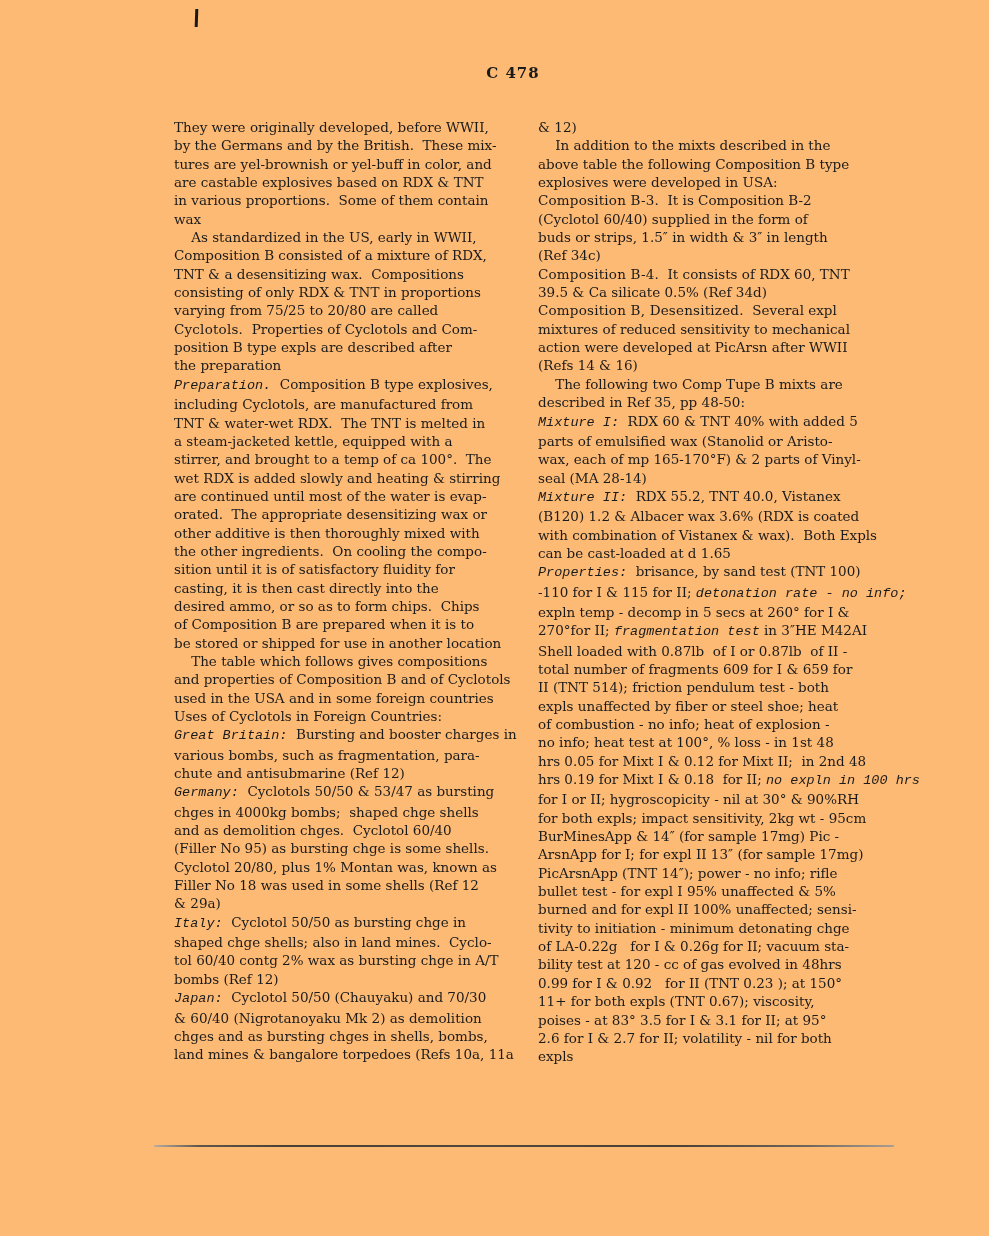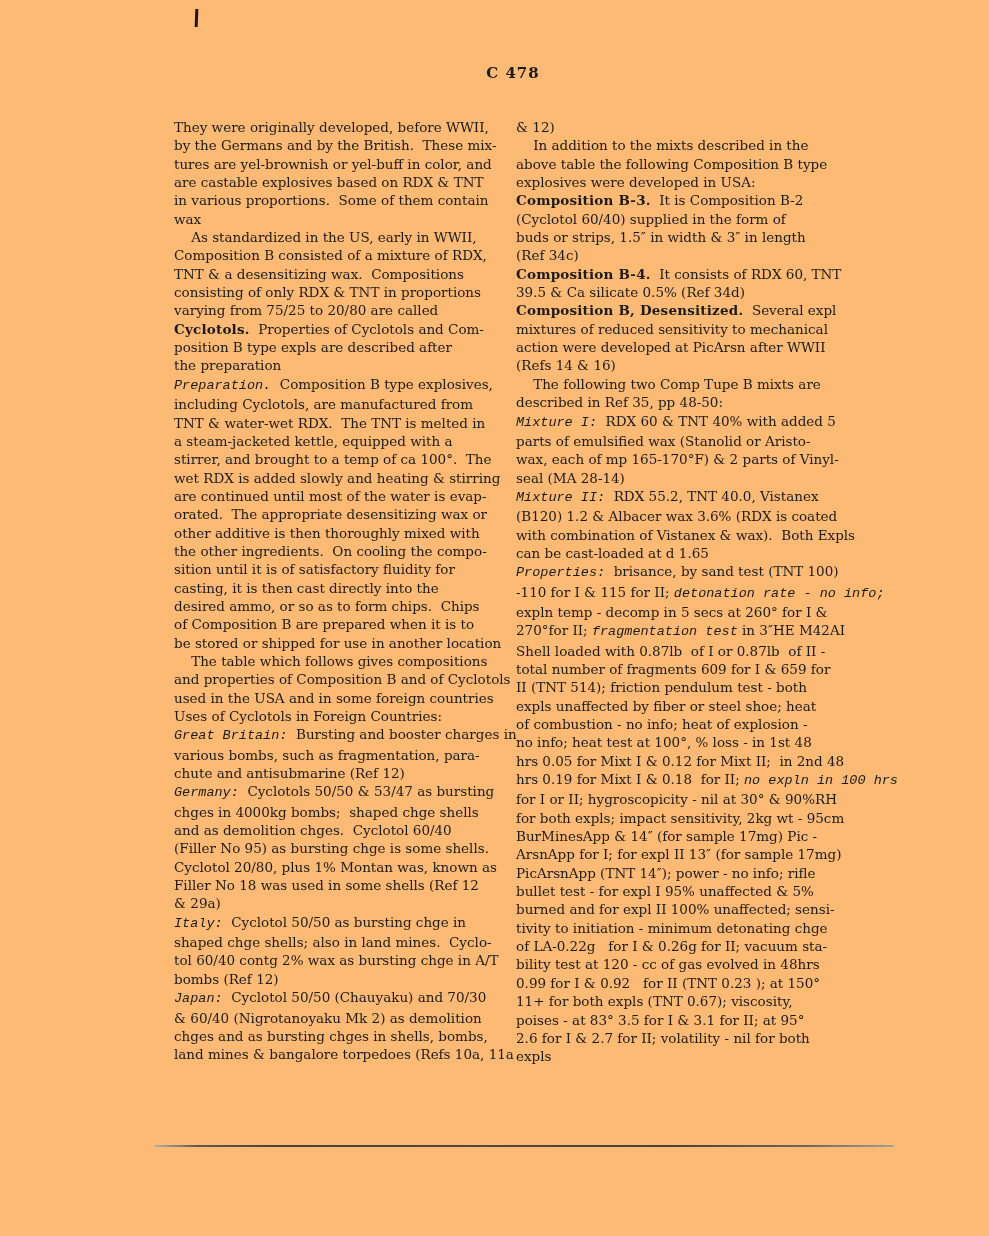--- a/index.html
+++ b/index.html
@@ -19,23 +19,23 @@
   .page-header{
     position:absolute;top:64px;left:513px;transform:translateX(-50%);
     font-size:15px;font-weight:bold;letter-spacing:1px;white-space:pre;
   }
   .col{
     position:absolute;top:118px;
     font-size:13.5px;line-height:18.35px;
     white-space:pre;
   }
   .col-left{left:145px;width:345px;margin-left:29px;}
-  .col-right{left:516px;width:400px;}
+  .col-right{left:538px;width:400px;}
   .line{min-height:18.35px;}
-  .seg-bold{font-weight:bold;letter-spacing:.2px;}
+  .seg-bold{font-weight:normal;letter-spacing:.2px;}
   .seg-italic{font-style:italic;font-family:Liberation Mono, monospace;}
   .bottom-rule{
     position:absolute;left:154px;top:1145px;width:740px;height:2px;
     background:linear-gradient(90deg,#aaa 0%,#444 6%,#2a2a2a 18%,#333 45%,#2a2a2a 70%,#555 88%,#999 100%);
     border-radius:1px;opacity:.85;
   }
 </style>
 </head>
 <body>
 

